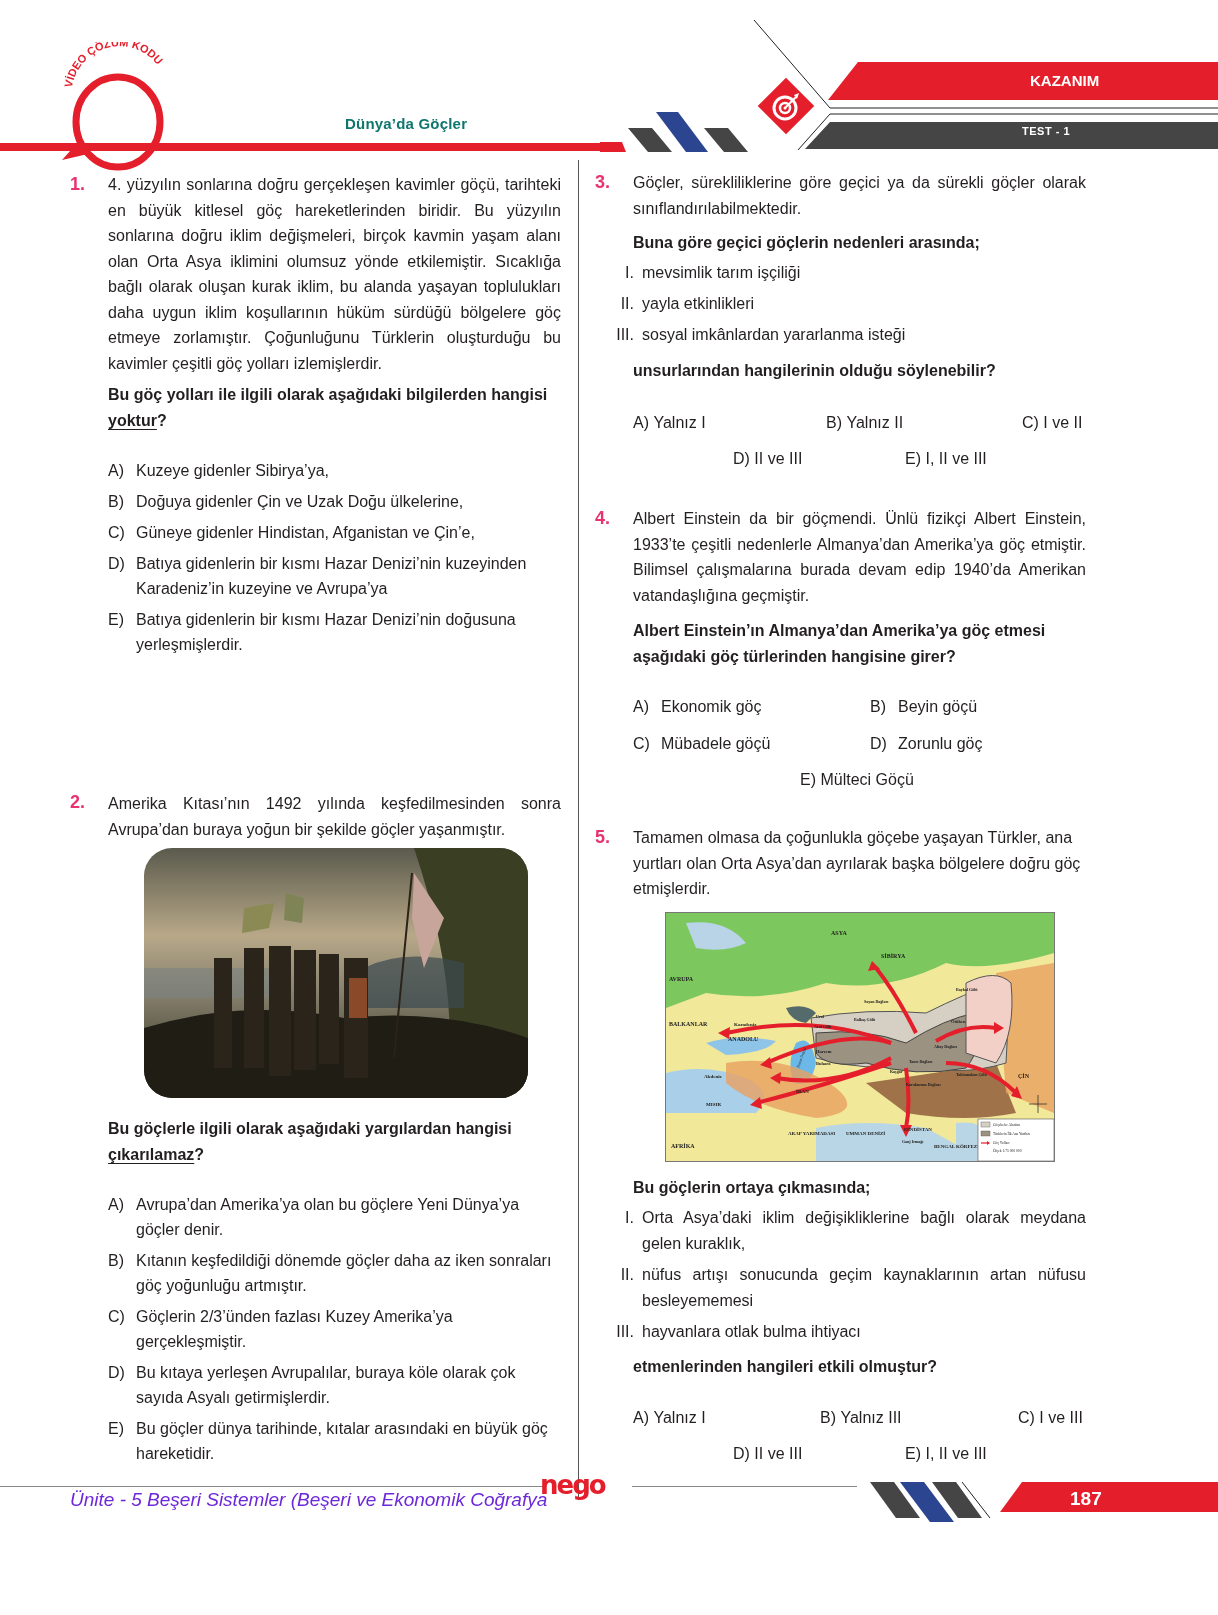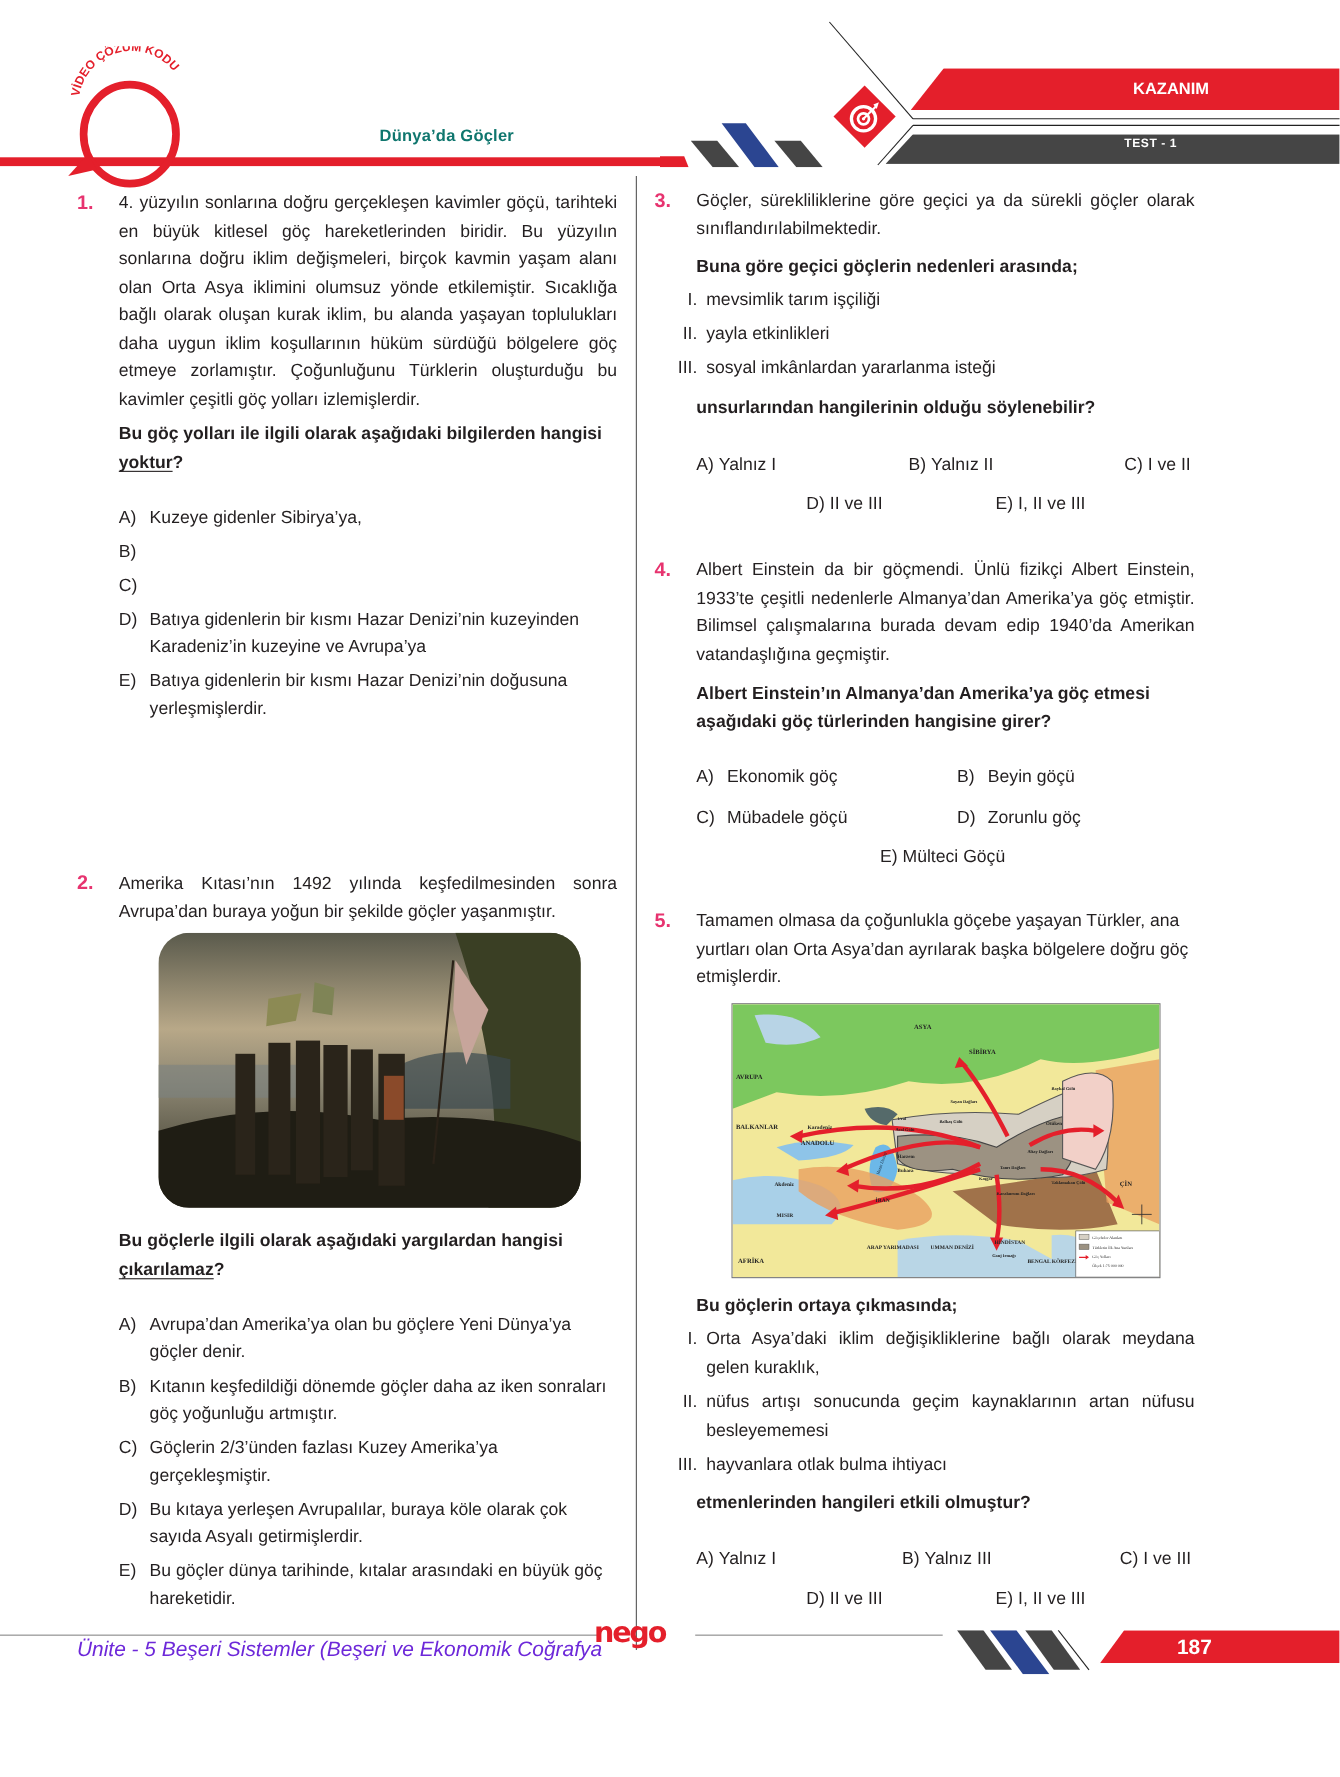--- a/index.html
+++ b/index.html
@@ -101,23 +101,25 @@
 <div class="abs bold-q" style="left:108px; top:382px; width:453px;">
   <span>Bu göç yolları ile ilgili olarak aşağıdaki bilgilerden hangisi </span><span class="u">yoktur</span><span>?</span>
 </div>
 <div class="abs" style="left:108px; top:458px; width:453px;">
   <div class="opt" style="margin-bottom:6px;">
       <span class="lt">A)</span>
       <span>Kuzeye gidenler Sibirya’ya,</span>
     </div>
   <div class="opt" style="margin-bottom:6px;">
       <span class="lt">B)</span>
+      <span>Doğuya gidenler Çin ve Uzak Doğu ülkelerine,</span>
     </div>
   <div class="opt" style="margin-bottom:6px;">
       <span class="lt">C)</span>
+      <span>Güneye gidenler Hindistan, Afganistan ve Çin’e,</span>
     </div>
   <div class="opt" style="margin-bottom:6px;">
       <span class="lt">D)</span>
       <span>Batıya gidenlerin bir kısmı Hazar Denizi’nin kuzeyinden Karadeniz’in kuzeyine ve Avrupa’ya</span>
     </div>
   <div class="opt">
       <span class="lt">E)</span>
       <span>Batıya gidenlerin bir kısmı Hazar Denizi’nin doğusuna yerleşmişlerdir.</span>
     </div>
 </div>

